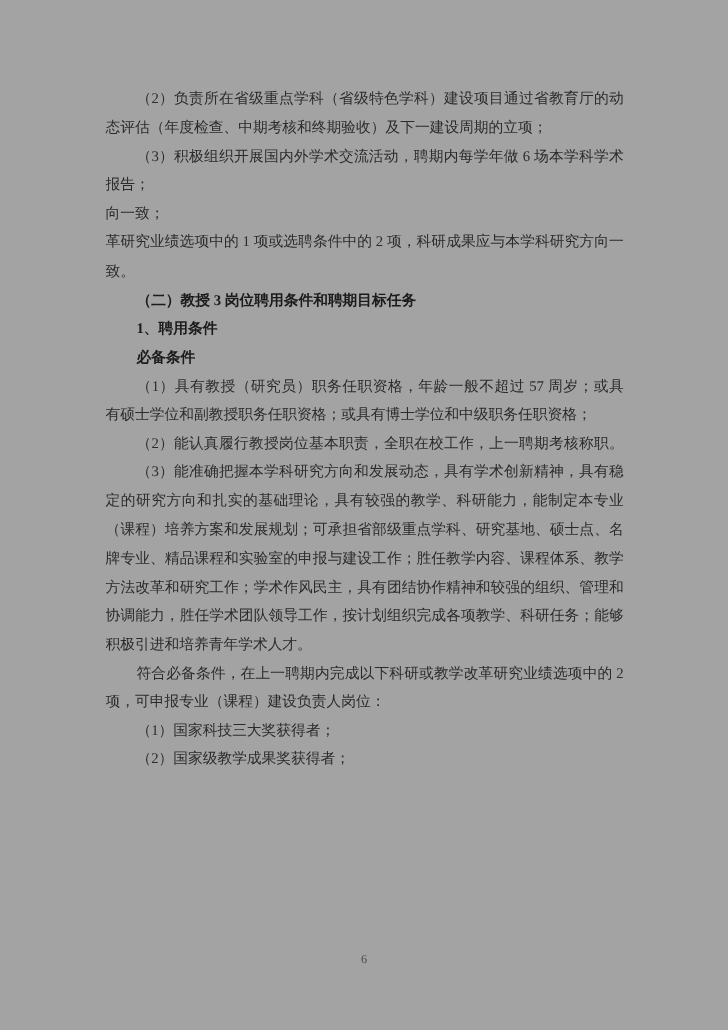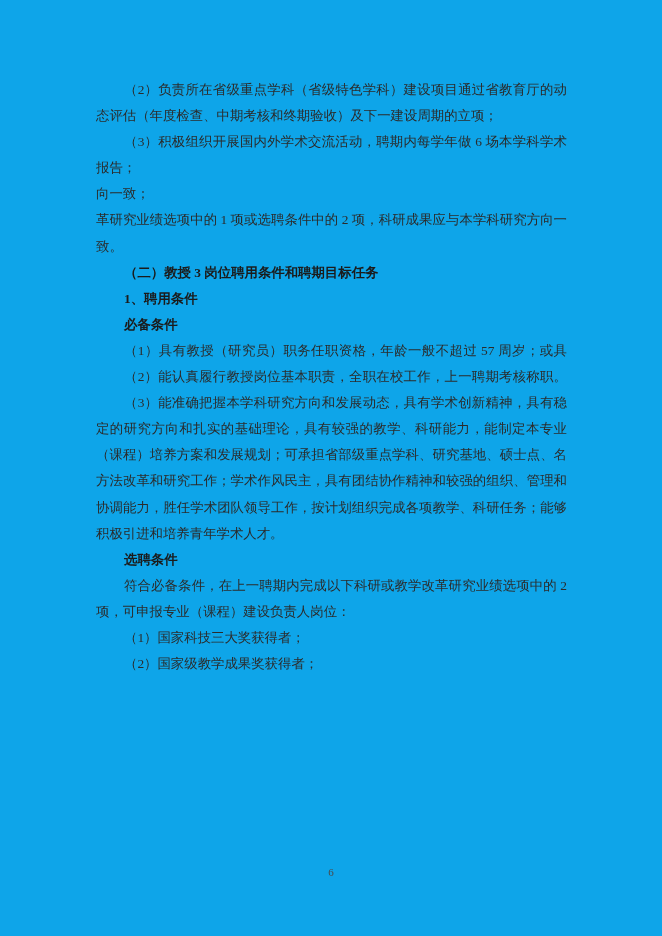--- a/index.html
+++ b/index.html
@@ -9,21 +9,21 @@
   body {
     width: 662px;
     height: 936px;
     background: #e8e8e8;
     font-family: "Liberation Serif", "DejaVu Serif", serif;
   }
   .page {
     position: relative;
     width: 662px;
     height: 936px;
-    background: #0ea5e9;
+    background: #a3a3a3;
     overflow: hidden;
   }
   .content {
     position: absolute;
     left: 96px;
     top: 77px;
     width: 471px;
   }
   .line {
     font-size: 13.4px;
@@ -66,27 +66,28 @@
       <div class="line">态评估（年度检查、中期考核和终期验收）及下一建设周期的立项；</div>
       <div class="line indent fill">（3）积极组织开展国内外学术交流活动，聘期内每学年做 6 场本学科学术</div>
       <div class="line">报告；</div>
       <div class="line">向一致；</div>
       <div class="line fill">革研究业绩选项中的 1 项或选聘条件中的 2 项，科研成果应与本学科研究方向一</div>
       <div class="line">致。</div>
       <div class="line indent bold">（二）教授 3 岗位聘用条件和聘期目标任务</div>
       <div class="line indent bold">1、聘用条件</div>
       <div class="line indent bold">必备条件</div>
       <div class="line indent fill">（1）具有教授（研究员）职务任职资格，年龄一般不超过 57 周岁；或具</div>
+      <div class="line">有硕士学位和副教授职务任职资格；或具有博士学位和中级职务任职资格；</div>
       <div class="line indent fill">（2）能认真履行教授岗位基本职责，全职在校工作，上一聘期考核称职。</div>
       <div class="line indent fill">（3）能准确把握本学科研究方向和发展动态，具有学术创新精神，具有稳</div>
       <div class="line fill">定的研究方向和扎实的基础理论，具有较强的教学、科研能力，能制定本专业</div>
       <div class="line fill">（课程）培养方案和发展规划；可承担省部级重点学科、研究基地、硕士点、名</div>
+      <div class="line fill">牌专业、精品课程和实验室的申报与建设工作；胜任教学内容、课程体系、教学</div>
       <div class="line fill">方法改革和研究工作；学术作风民主，具有团结协作精神和较强的组织、管理和</div>
       <div class="line fill">协调能力，胜任学术团队领导工作，按计划组织完成各项教学、科研任务；能够</div>
       <div class="line">积极引进和培养青年学术人才。</div>
-      <div class="line indent bold">选聘条件</div>
       <div class="line indent fill">符合必备条件，在上一聘期内完成以下科研或教学改革研究业绩选项中的 2</div>
       <div class="line">项，可申报专业（课程）建设负责人岗位：</div>
       <div class="line indent">（1）国家科技三大奖获得者；</div>
       <div class="line indent">（2）国家级教学成果奖获得者；</div>
     </div>
   <div class="footer">6</div>
 </div>
 
 </body></html>

